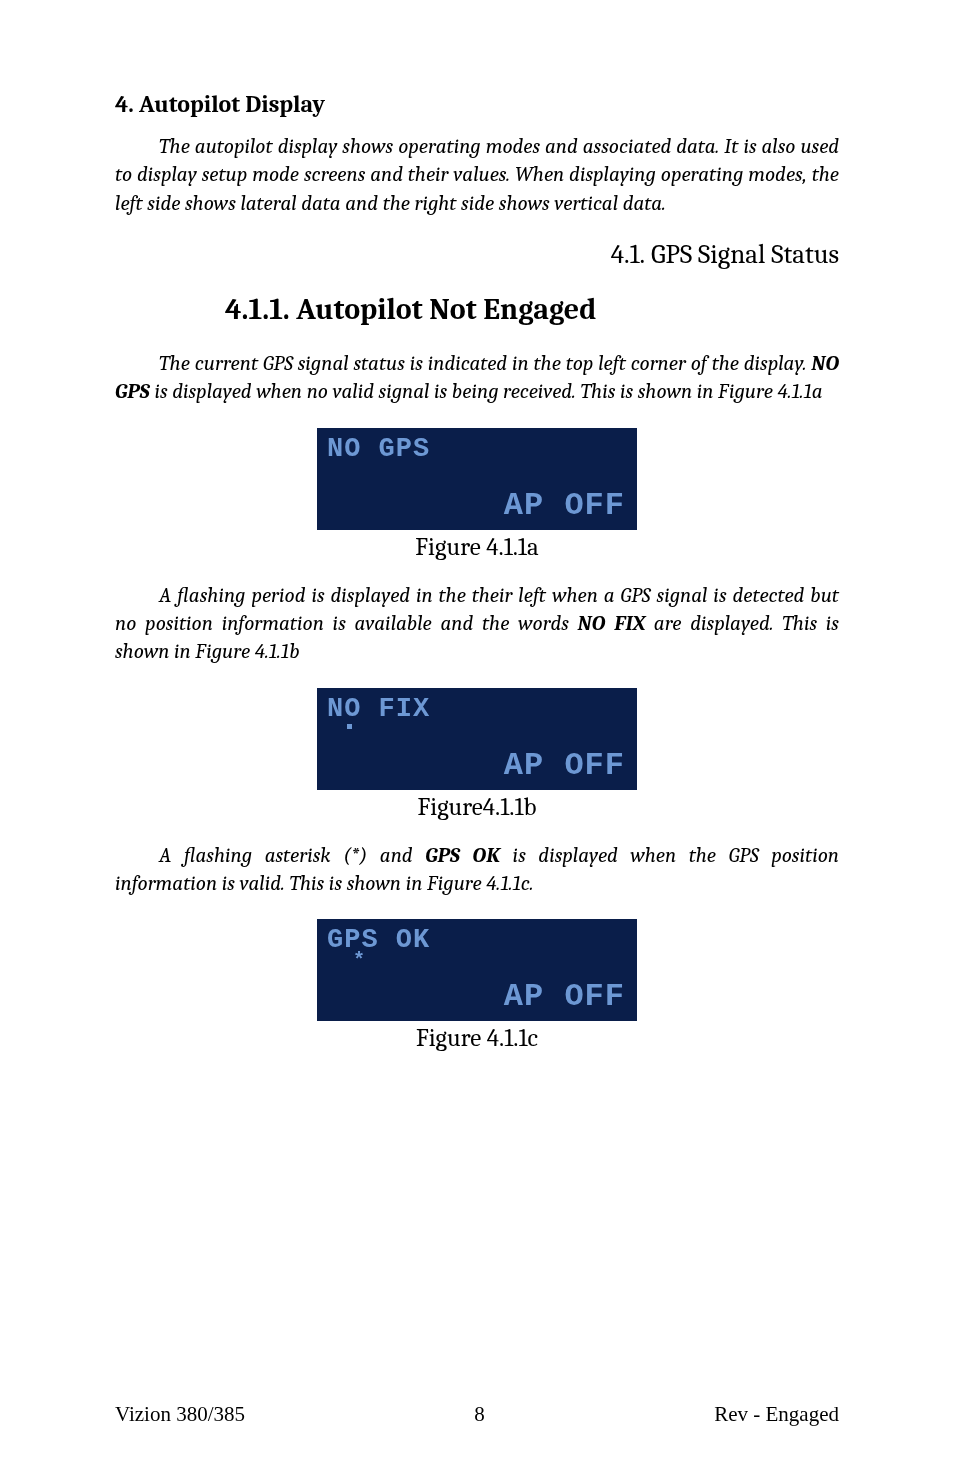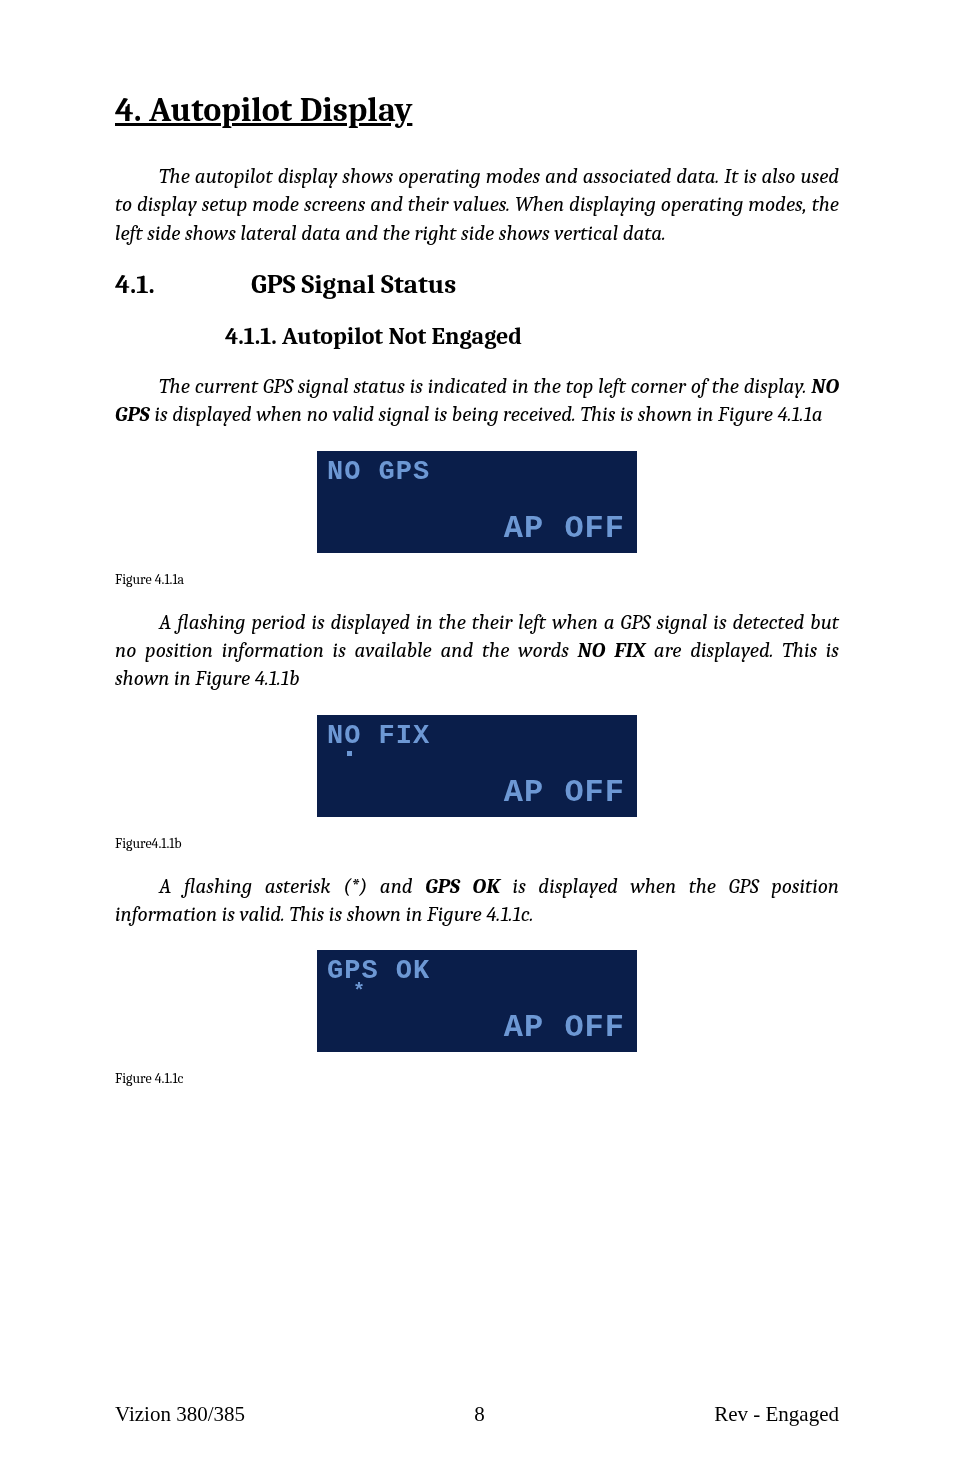--- a/index.html
+++ b/index.html
@@ -10,46 +10,46 @@
     body {
       width: 954px;
       height: 1475px;
       background: #ffffff;
       font-family: Cambria, Georgia, serif;
       color: #000;
       position: relative;
       padding: 90px 115px 50px 115px;
     }
     .h1 {
-      font-size: 34px;
+      font-size: 24px;
       font-weight: bold;
-      text-decoration: underline;
-      margin-bottom: 32px;
+      margin-bottom: 14px;
     }
     .para {
       font-size: 21px;
       line-height: 1.35;
       text-align: justify;
       margin-bottom: 22px;
       font-style: italic;
     }
     .para.indent {
       text-indent: 44px;
     }
     .h2 {
       font-size: 27px;
-      font-weight: bold;
+      font-weight: normal;
       margin-bottom: 22px;
+      text-align: right;
     }
     .h2-num {
       display: inline-block;
       width: 130px;
     }
     .h3 {
-      font-size: 24px;
+      font-size: 30px;
       font-weight: bold;
       margin-left: 110px;
       margin-bottom: 22px;
     }
     .display-box {
       width: 320px;
       height: 102px;
       background: #0a1e4a;
       margin: 0 auto;
       position: relative;
@@ -79,22 +79,23 @@
       height: 5px;
       background: #6d98d4;
     }
     .display-indicator-star {
       position: absolute;
       top: 30px;
       left: 36px;
       font-size: 20px;
     }
     .figure-caption {
-      font-size: 14px;
-      margin-top: 18px;
+      text-align: center;
+      font-size: 25px;
+      margin-top: 2px;
       margin-bottom: 20px;
     }
     .footer {
       position: absolute;
       bottom: 48px;
       left: 115px;
       right: 115px;
       display: flex;
       justify-content: space-between;
       font-size: 21px;

